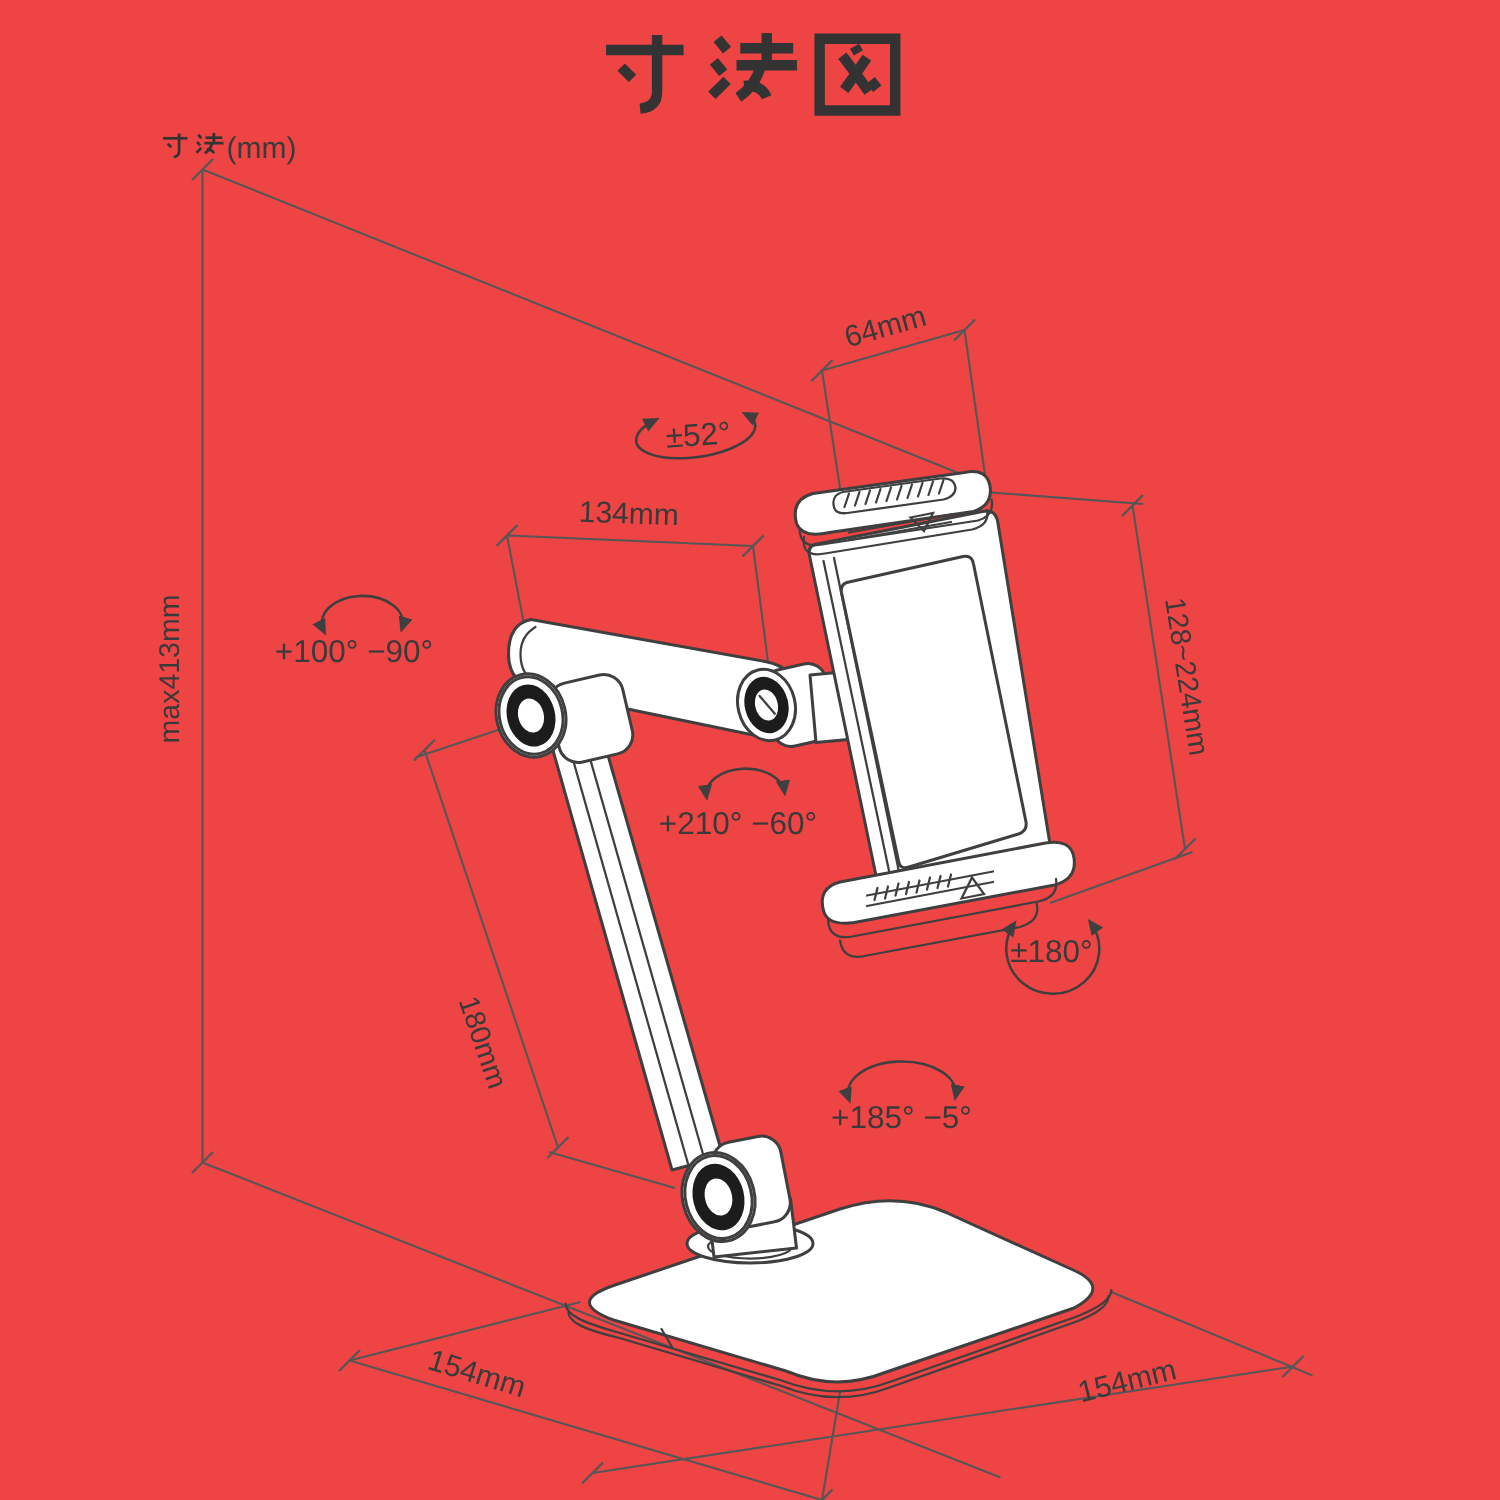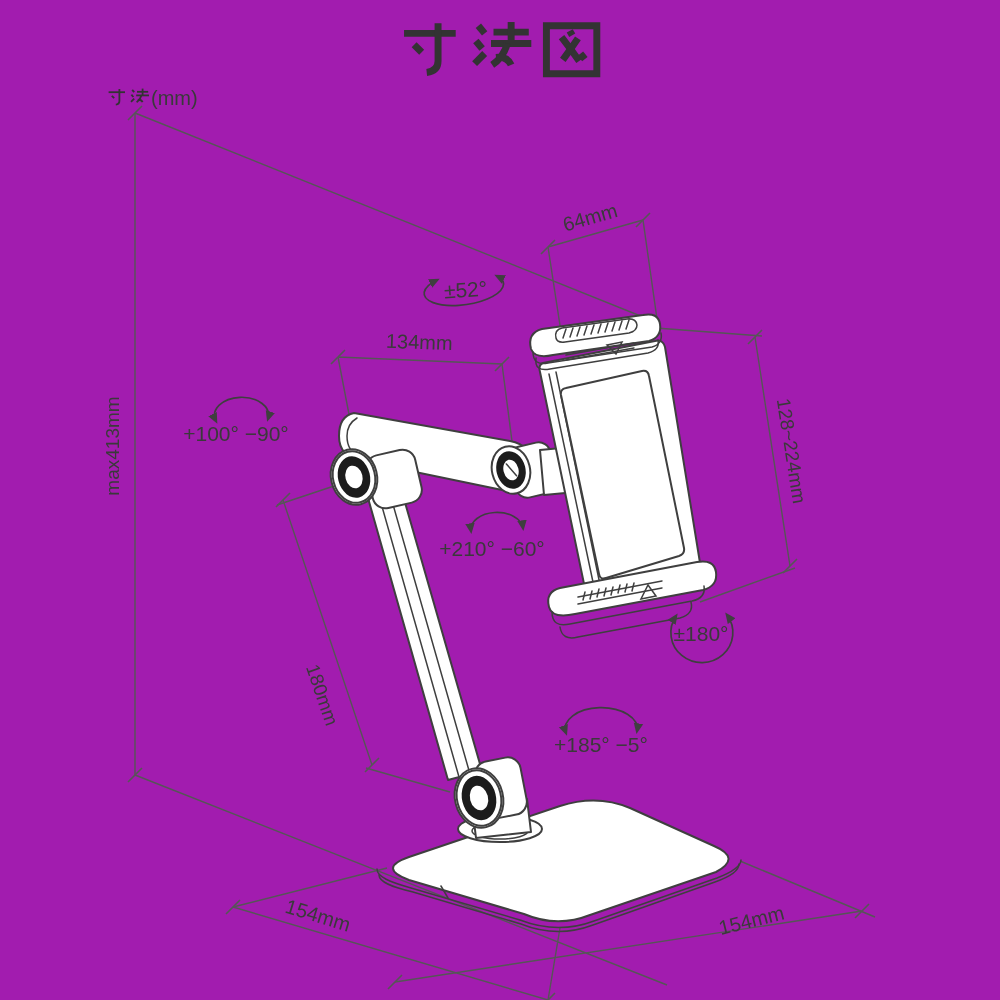--- a/index.html
+++ b/index.html
@@ -1,16 +1,16 @@
 <!DOCTYPE html>
 <html><head>
 <meta charset="utf-8">
 <style>
   html,body{margin:0;padding:0;background:#fff;}
-  .stage{width:1000px;height:1000px;position:relative;background:#a21caf;overflow:hidden;}
+  .stage{width:1000px;height:1000px;position:relative;background:#ef4444;overflow:hidden;}
   svg{display:block;}
   .dimline{stroke:#565656;stroke-width:1.4;fill:none;}
   .tick{stroke:#565656;stroke-width:1.6;fill:none;}
   .arc{stroke:#3f3f3f;stroke-width:1.7;fill:none;}
   .structw{stroke:#3f3f3f;stroke-width:2;fill:#fff;stroke-linejoin:round;}
   .thin{stroke:#3f3f3f;stroke-width:1.5;fill:none;stroke-linecap:round;}
   .kanji{stroke:#333;fill:none;stroke-linecap:butt;stroke-linejoin:miter;}
   text{font-family:"Liberation Sans","DejaVu Sans",sans-serif;fill:#3a3a3a;}
   .t19{font-size:19px;} .t20{font-size:20px;} .t21{font-size:21px;}
   .mid{text-anchor:middle;}

